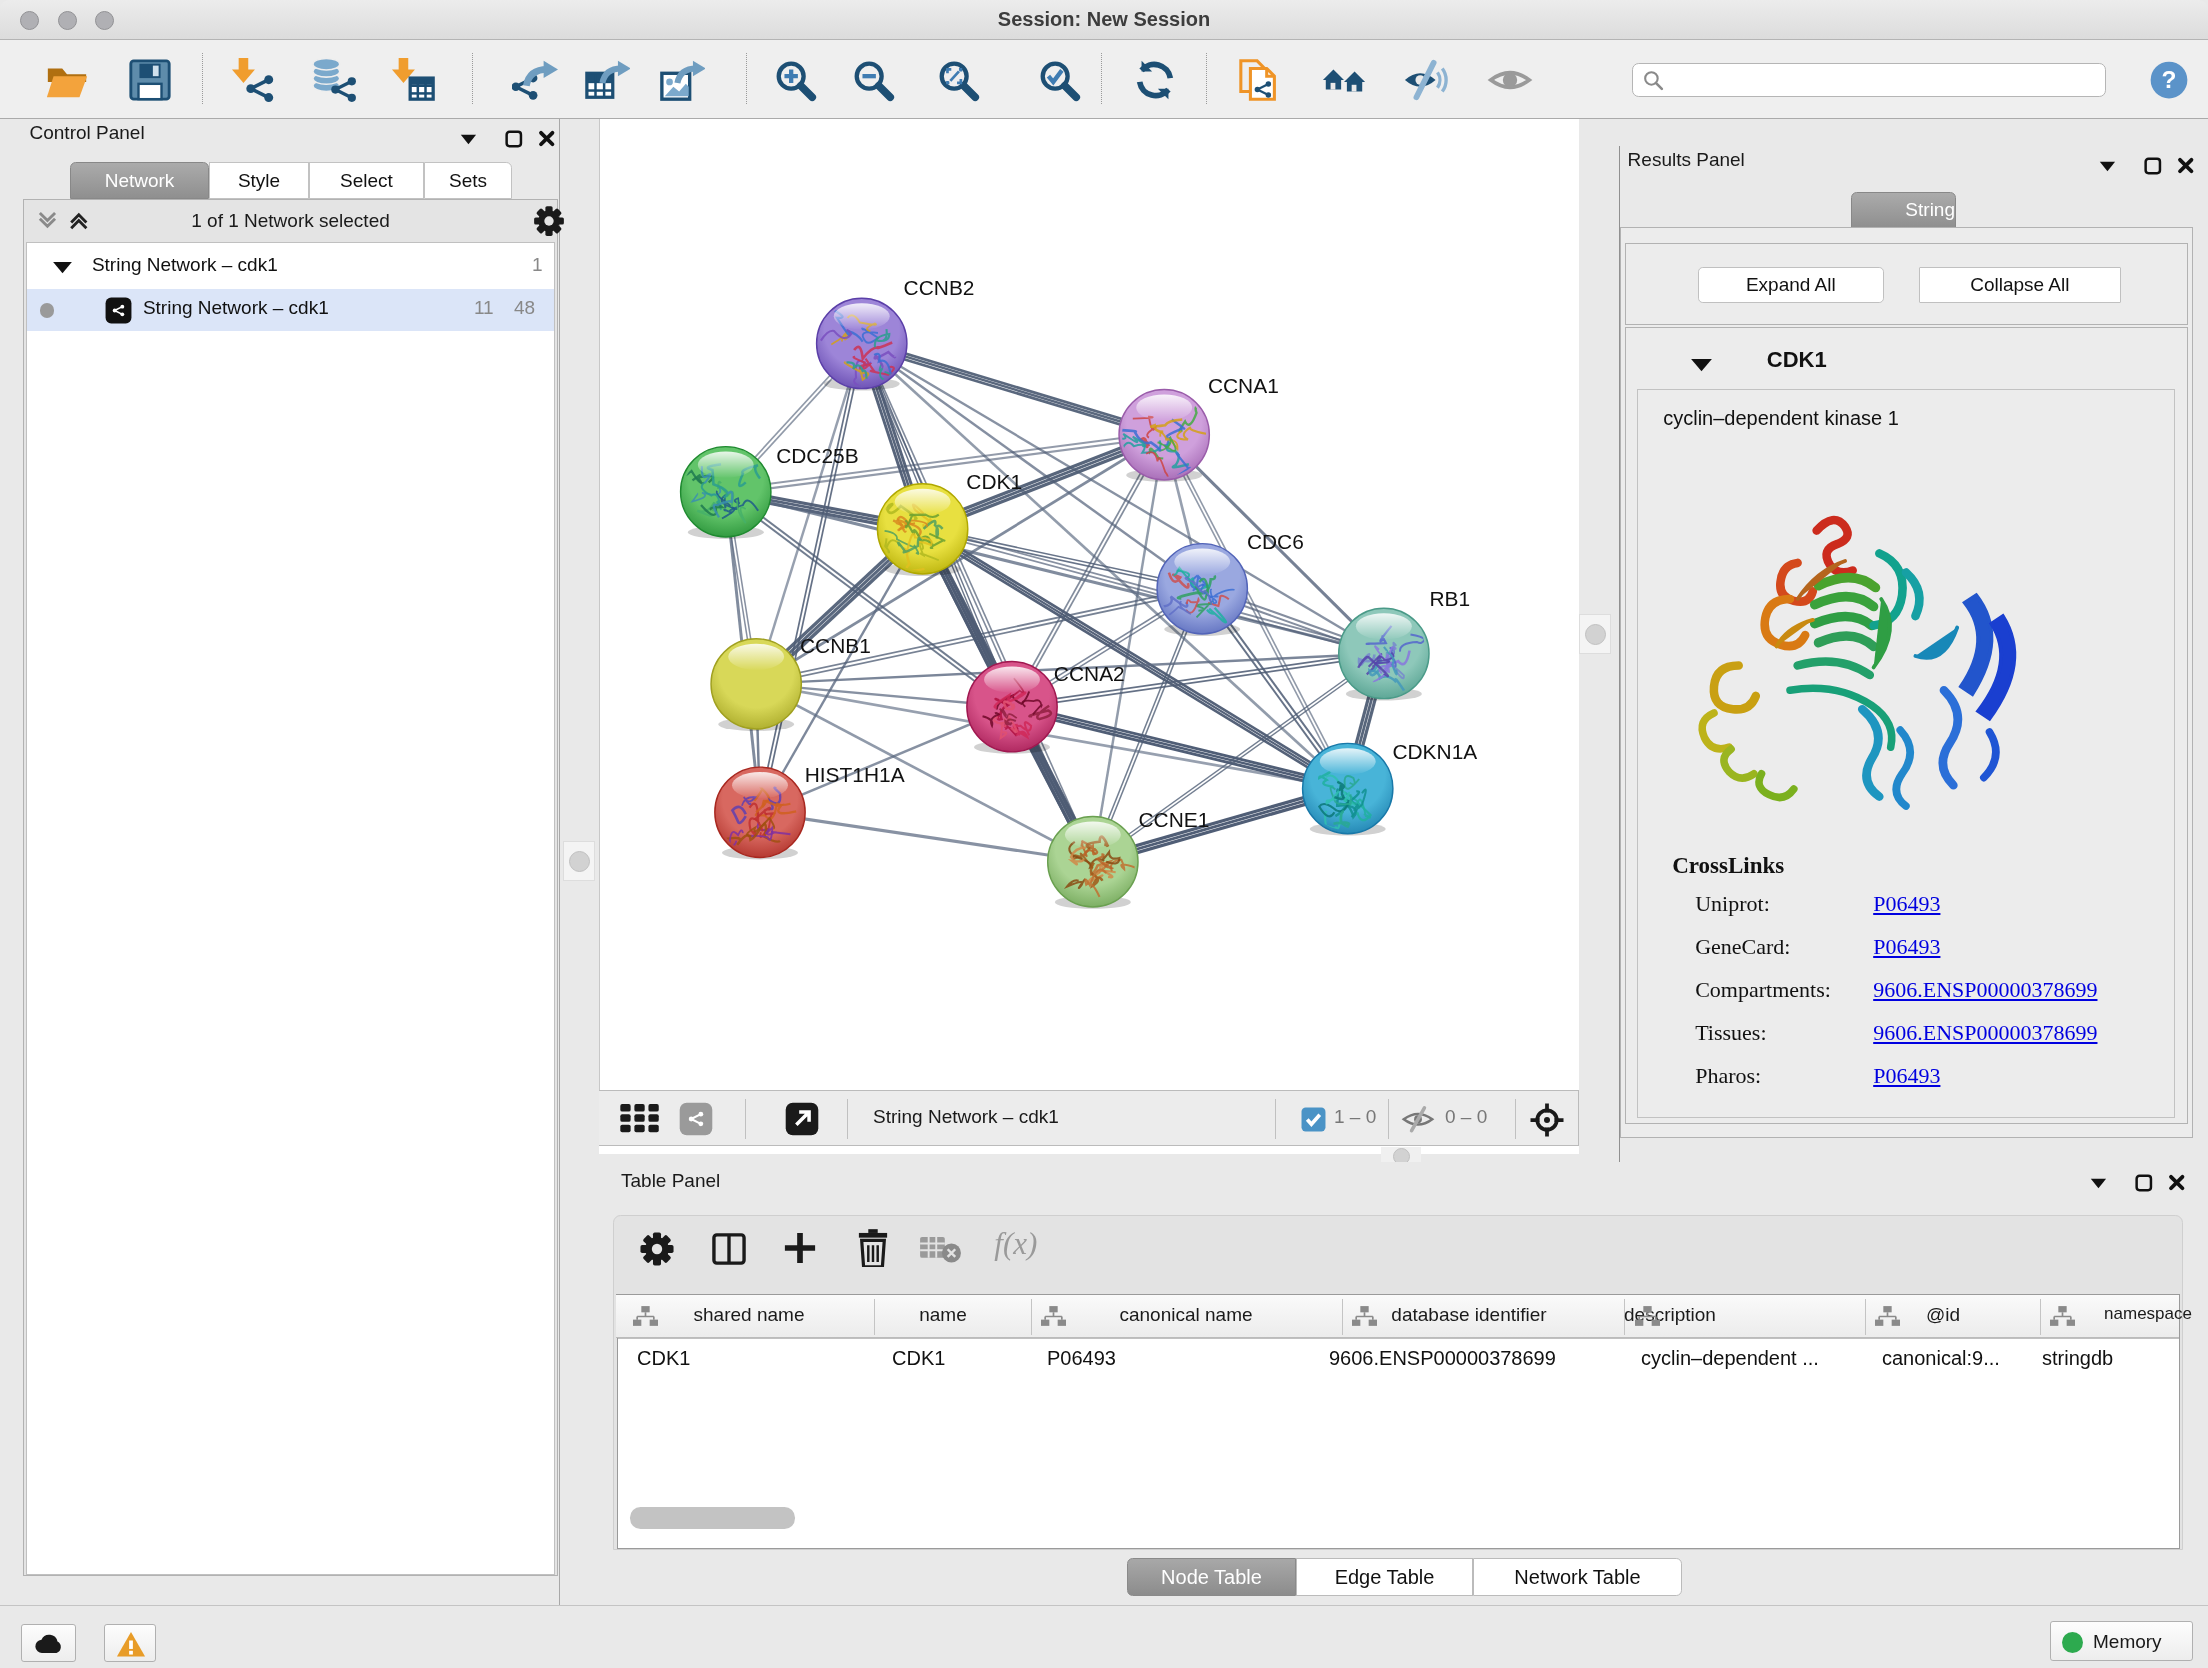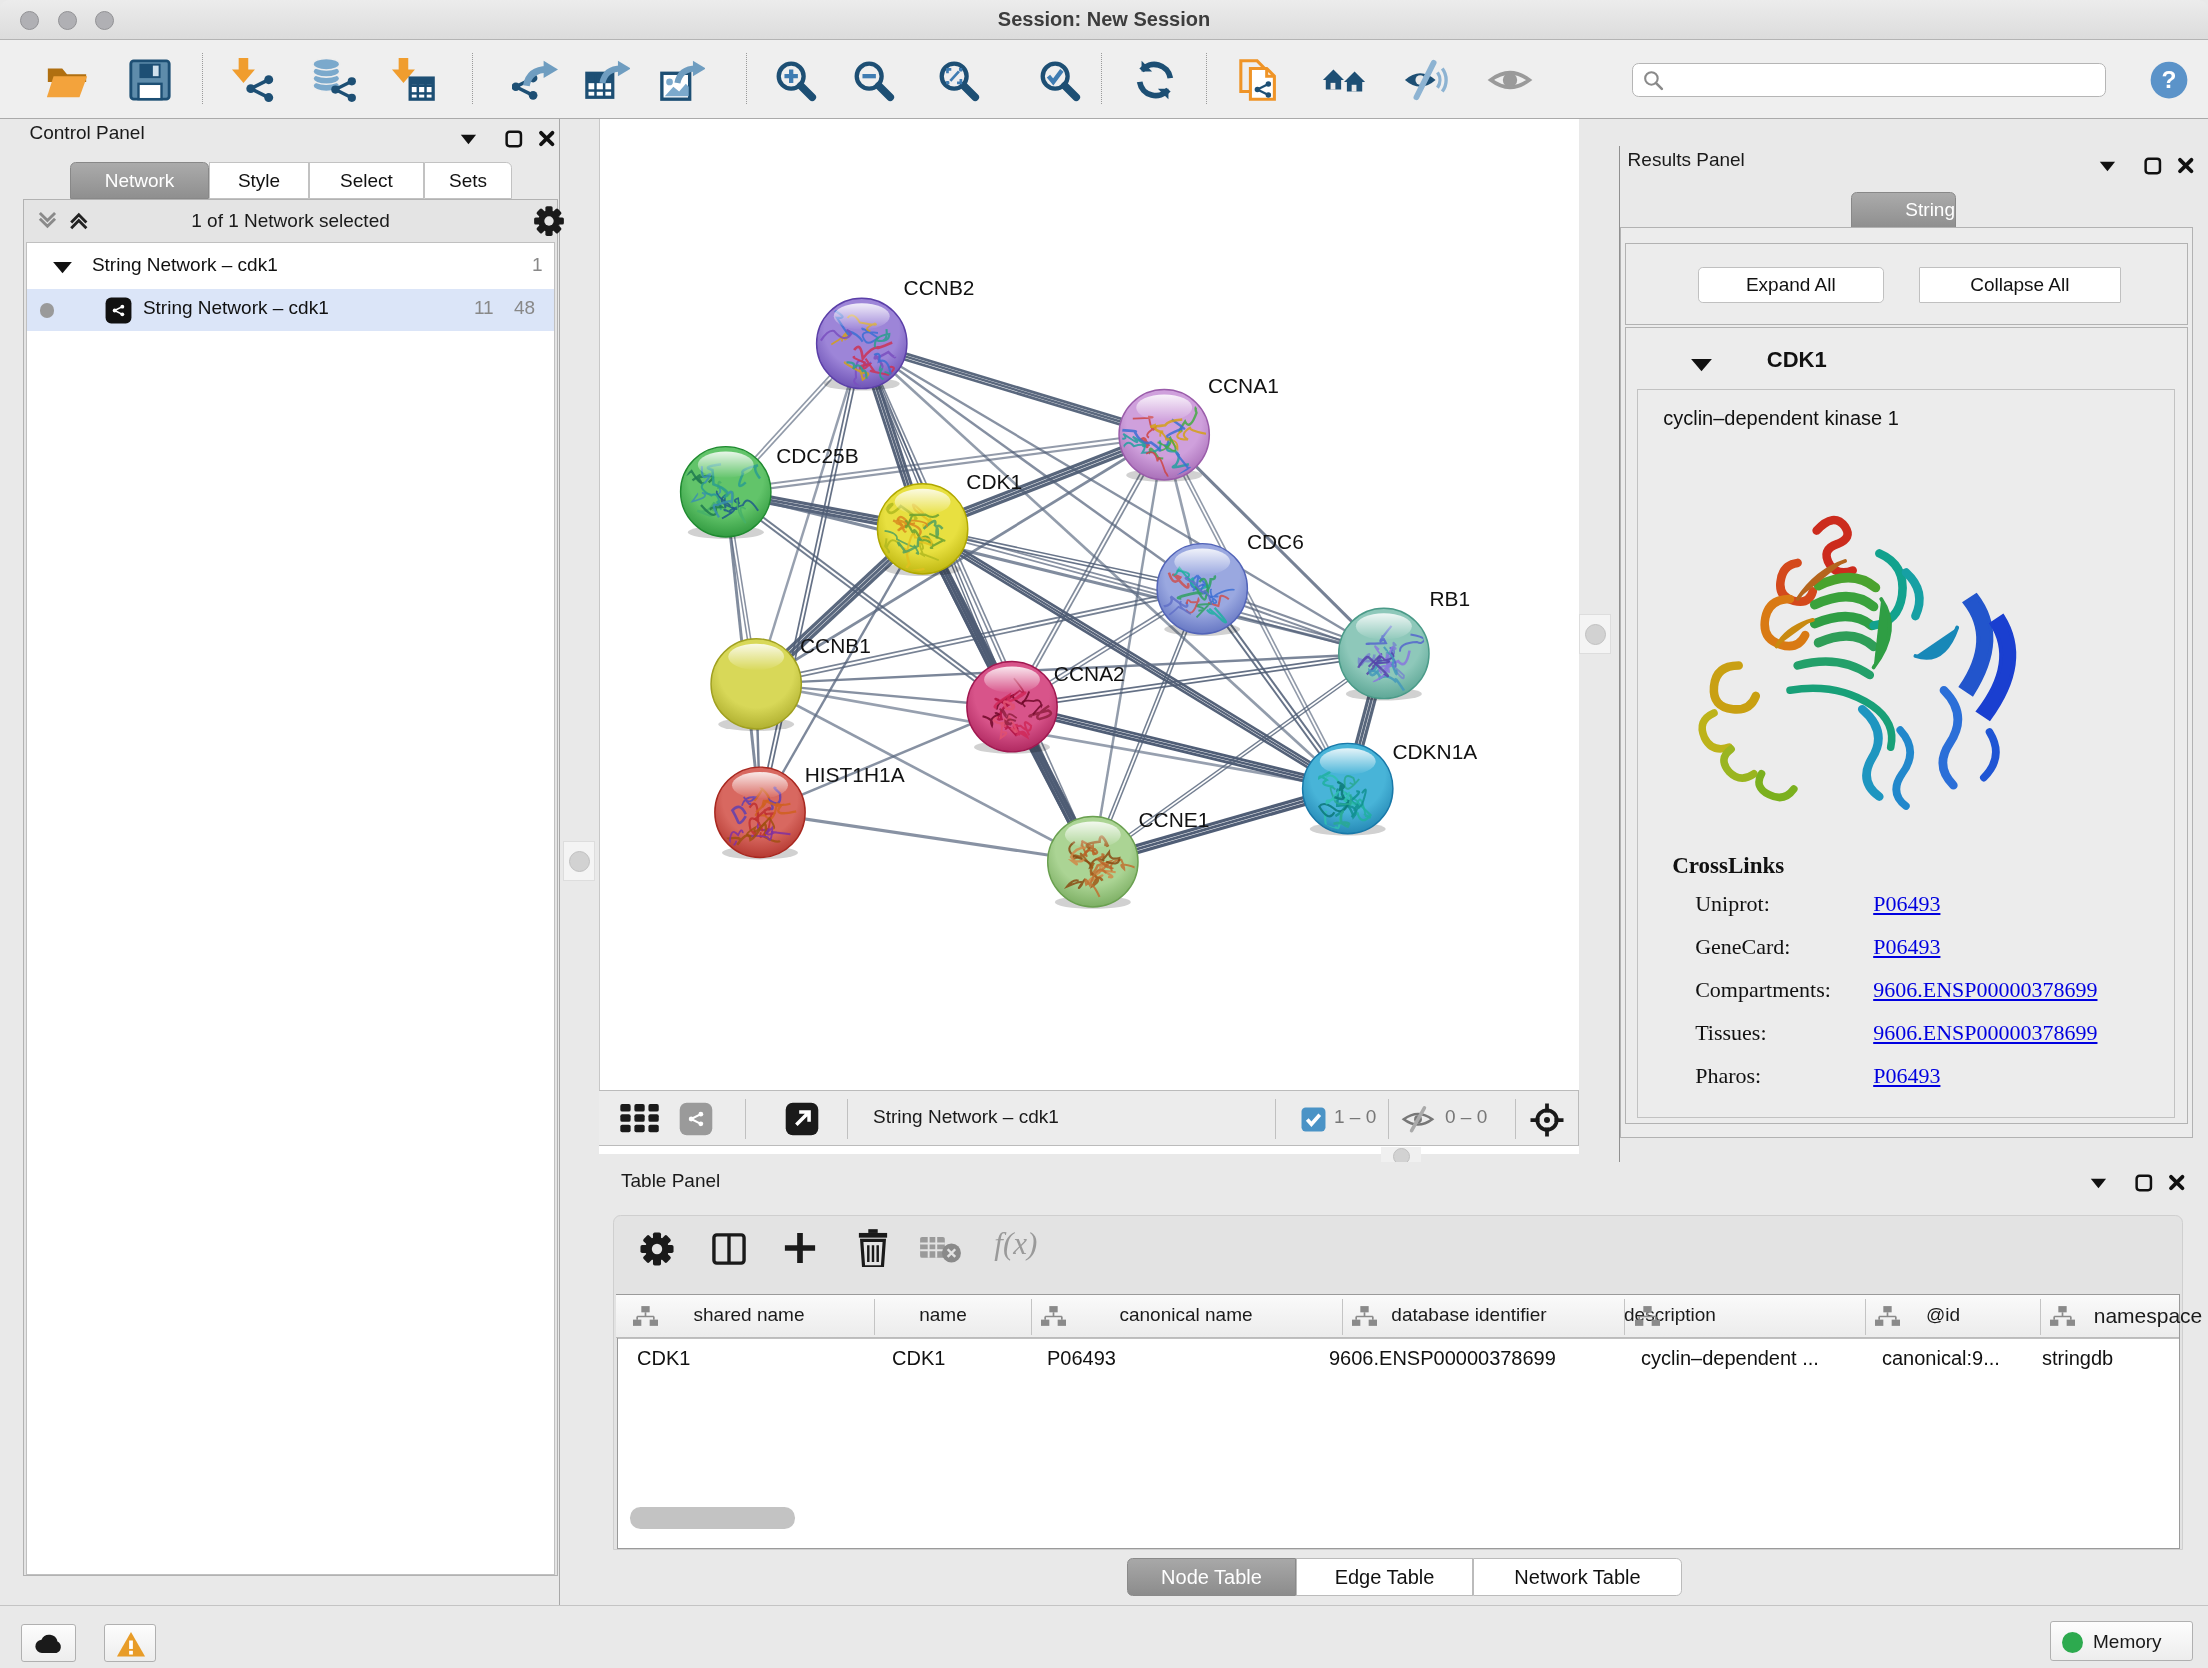--- a/index.html
+++ b/index.html
@@ -878,21 +878,21 @@
   </svg>
 <div class="abs" style="left:1865px;top:1299px;height:36px;border-left:1.4px solid #c4c4c4;"></div>
 <div class="abs" style="left:1943px;top:1304px;transform:translateX(-50%);font-size:19px;color:#1a1a1a;white-space:nowrap;">@id</div>
 <svg class="abs" style="left:1875px;top:1305px" width="25" height="23" viewBox="0 0 24 22">
     <rect x="8" y="1" width="8" height="6" fill="#8a8a8a"></rect>
     <path d="M12 7 v4 M4 11 h16 M4 11 v3 M20 11 v3" stroke="#8a8a8a" stroke-width="1.6" fill="none"></path>
     <rect x="0" y="14" width="8" height="6" fill="#8a8a8a"></rect>
     <rect x="16" y="14" width="8" height="6" fill="#8a8a8a"></rect>
   </svg>
 <div class="abs" style="left:2040px;top:1299px;height:36px;border-left:1.4px solid #c4c4c4;"></div>
-<div class="abs" style="left:2148px;top:1304px;transform:translateX(-50%);font-size:21px;color:#1a1a1a;white-space:nowrap;">namespace</div>
+<div class="abs" style="left:2148px;top:1304px;transform:translateX(-50%);font-size:17px;color:#1a1a1a;white-space:nowrap;">namespace</div>
 <svg class="abs" style="left:2050px;top:1305px" width="25" height="23" viewBox="0 0 24 22">
     <rect x="8" y="1" width="8" height="6" fill="#8a8a8a"></rect>
     <path d="M12 7 v4 M4 11 h16 M4 11 v3 M20 11 v3" stroke="#8a8a8a" stroke-width="1.6" fill="none"></path>
     <rect x="0" y="14" width="8" height="6" fill="#8a8a8a"></rect>
     <rect x="16" y="14" width="8" height="6" fill="#8a8a8a"></rect>
   </svg>
 <div class="abs" style="left:637px;top:1347px;font-size:20px;color:#111;white-space:nowrap;">CDK1</div>
 <div class="abs" style="left:892px;top:1347px;font-size:20px;color:#111;white-space:nowrap;">CDK1</div>
 <div class="abs" style="left:1047px;top:1347px;font-size:20px;color:#111;white-space:nowrap;">P06493</div>
 <div class="abs" style="left:1329px;top:1347px;font-size:20px;color:#111;white-space:nowrap;">9606.ENSP00000378699</div>

